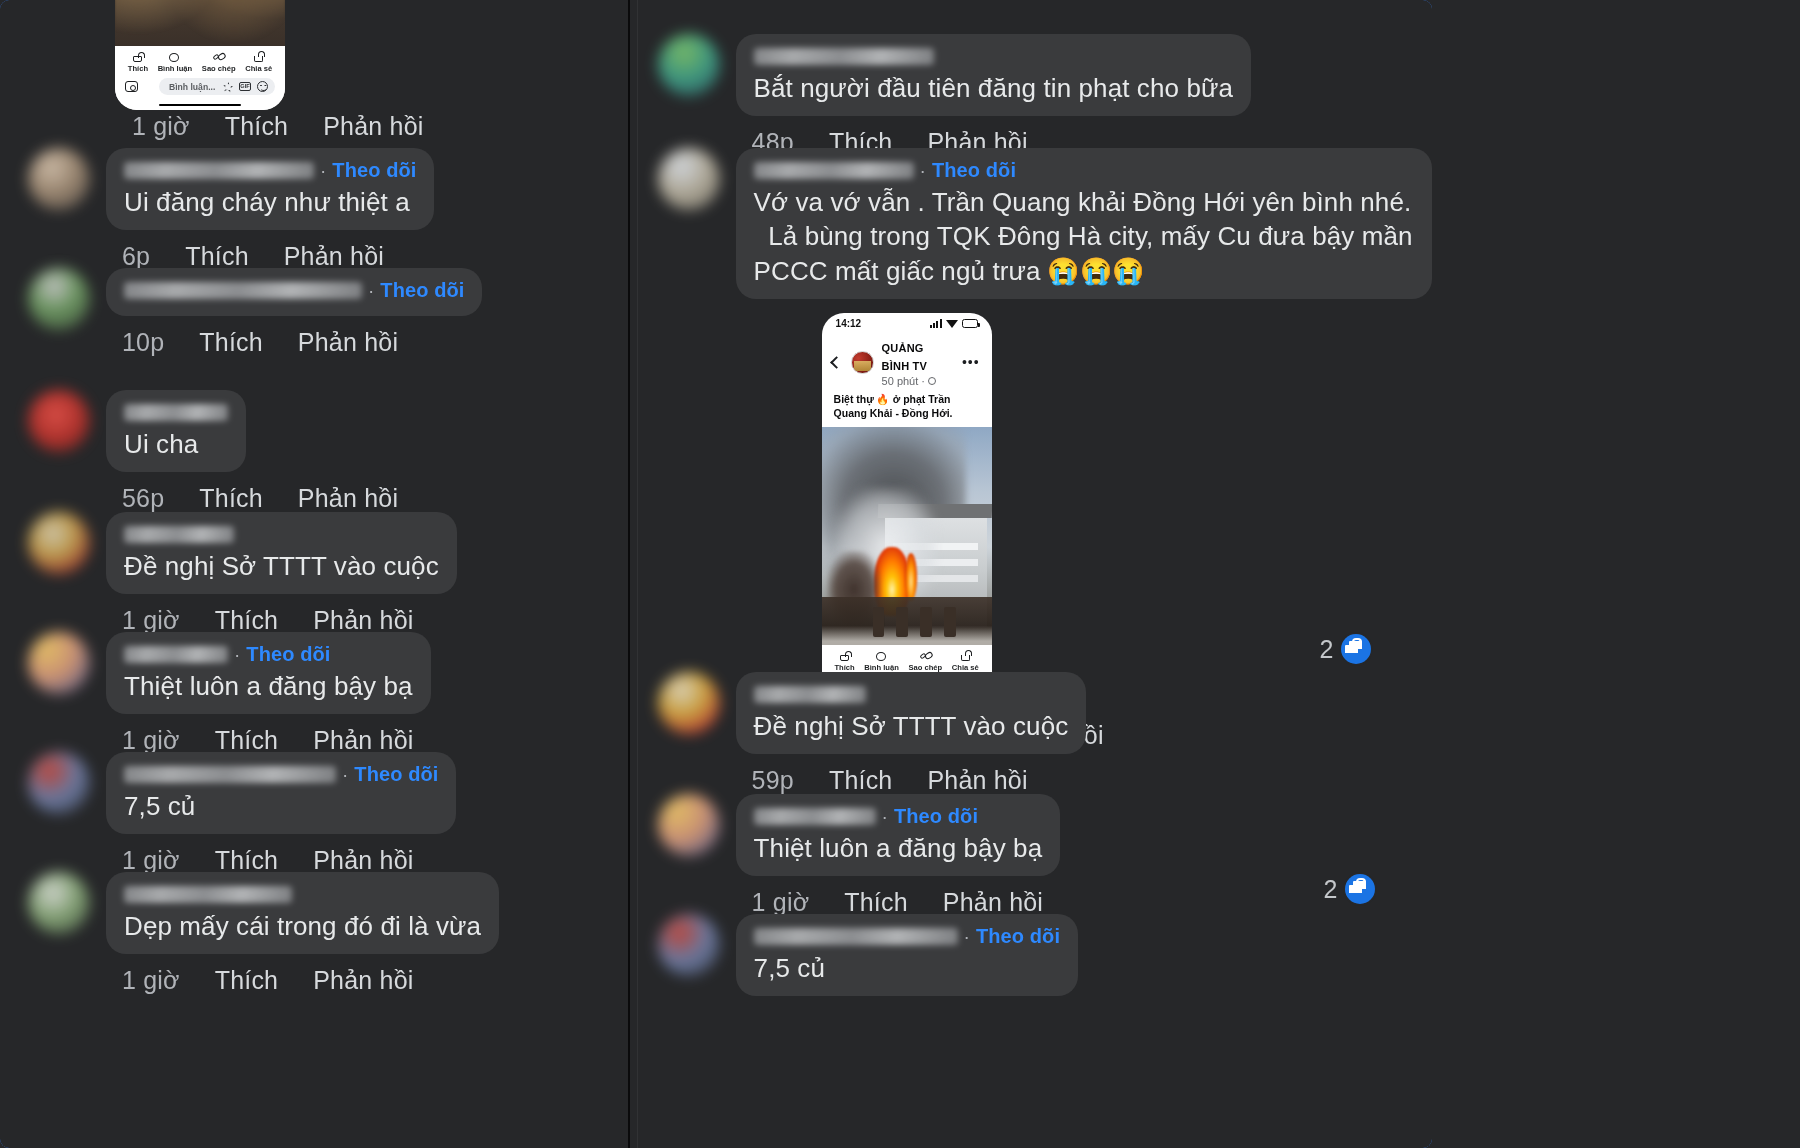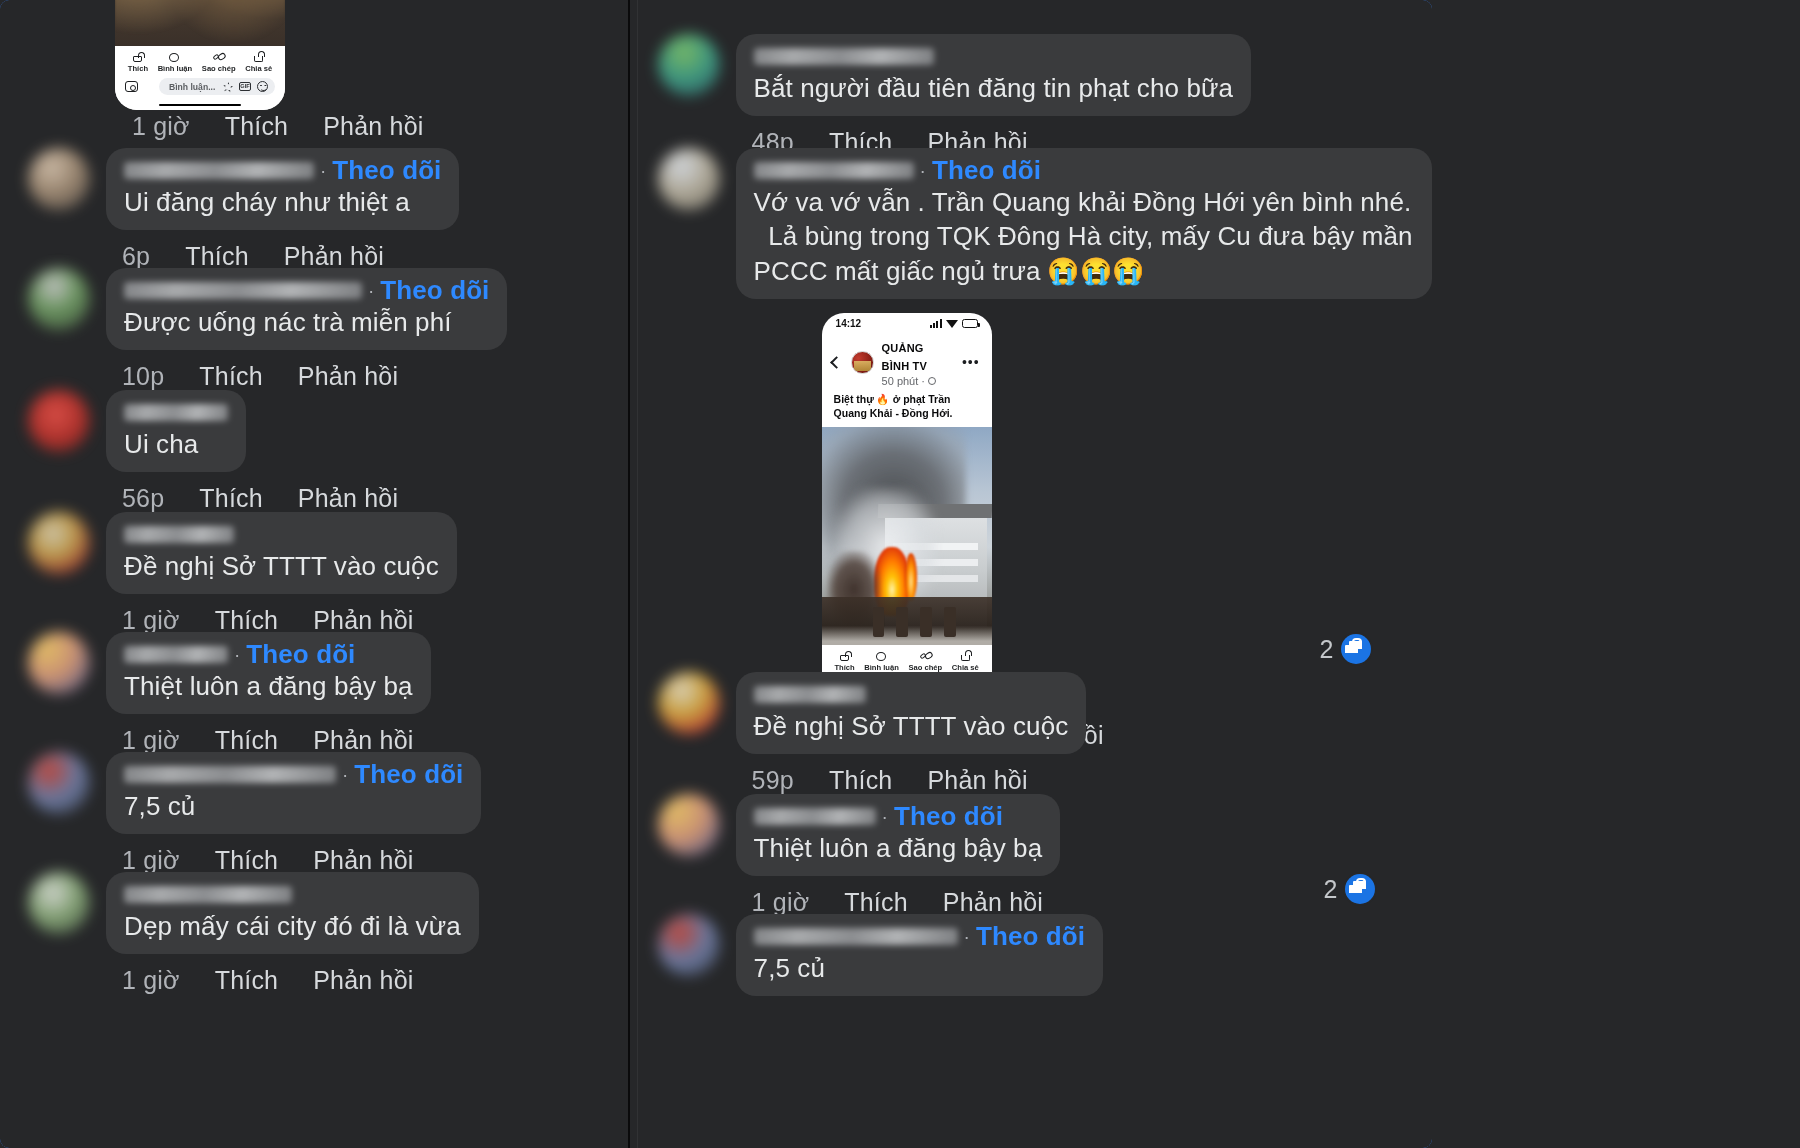--- a/index.html
+++ b/index.html
@@ -67,21 +67,21 @@
     display: inline-block;
     height: 17px;
     border-radius: 4px;
     background: linear-gradient(100deg,#8d8f92 0%,#b7b9bb 22%,#97999c 48%,#c2c4c6 70%,#86888b 100%);
     filter: blur(3.4px);
     opacity: .88;
   }
   .dot-sep { color: #b0b3b8; font-size: 19px; line-height: 1; }
   .follow {
     color: #2e89ff;
-    font-size: 26px;
+    font-size: 20px;
     font-weight: 700;
     letter-spacing: .1px;
     white-space: nowrap;
   }
   .ctext {
     color: #e7e9ea;
     font-size: 26px;
     line-height: 1.32;
     white-space: pre-wrap;
     letter-spacing: .1px;
@@ -468,21 +468,20 @@
 
     <div class="comment" style="position:absolute; left:28px; top:268px;">
       <span class="avatar" style="width:62px;height:62px;background:radial-gradient(circle at 42% 30%,#cfcfcf 0%,#6f9c63 42%,#3c4a3a 100%);"></span>
       <div class="bubble-col" style="margin-left:16px;">
         <div class="bubble">
           <div class="name-line">
             <span class="name-blur" style="width:238px;"></span>
             <span class="dot-sep">·</span>
             <span class="follow">Theo dõi</span>
           </div>
-          <div class="ctext">Được uống nác trà miễn phí</div>
         </div>
         <div class="meta">
           <span class="t">10p</span>
           <span class="act">Thích</span>
           <span class="act">Phản hồi</span>
         </div>
       </div>
     </div>
 
     <div class="comment" style="position:absolute; left:28px; top:390px;">
@@ -566,21 +565,21 @@
       <span class="rx rx-haha"></span>
     </div>
 
     <div class="comment" style="position:absolute; left:28px; top:872px;">
       <span class="avatar" style="width:62px;height:62px;background:radial-gradient(circle at 40% 34%,#dfe3dc 0%,#88a878 45%,#3d4a3c 100%);"></span>
       <div class="bubble-col" style="margin-left:16px;">
         <div class="bubble">
           <div class="name-line">
             <span class="name-blur" style="width:168px;"></span>
           </div>
-          <div class="ctext">Dẹp mấy cái city đó đi là vừa</div>
+          <div class="ctext">Dẹp mấy cái trong đó đi là vừa</div>
         </div>
         <div class="meta">
           <span class="t">1 giờ</span>
           <span class="act">Thích</span>
           <span class="act">Phản hồi</span>
         </div>
       </div>
     </div>
     <div class="reactions" style="left:714px; top:952px;">
       <span>1</span>

